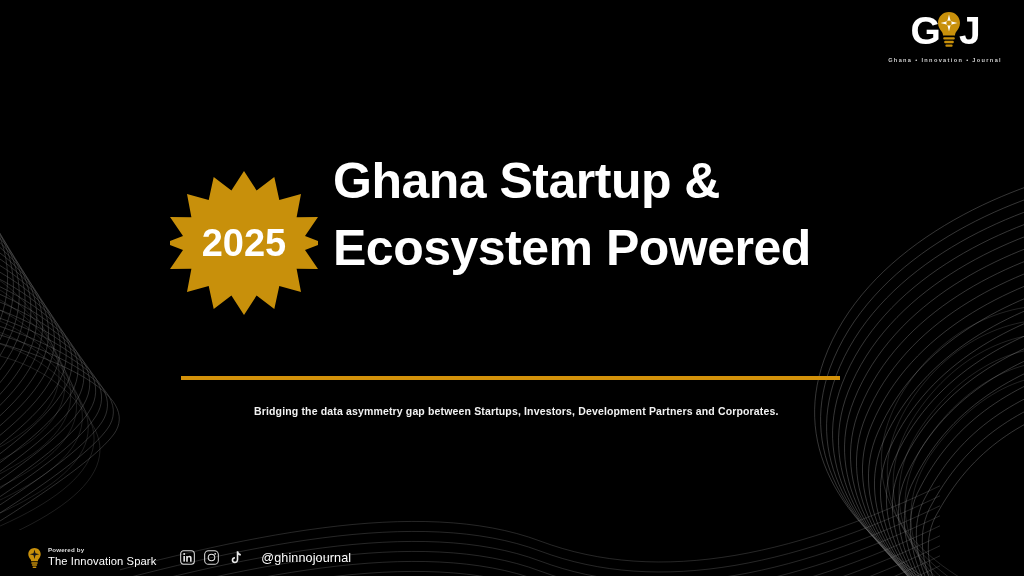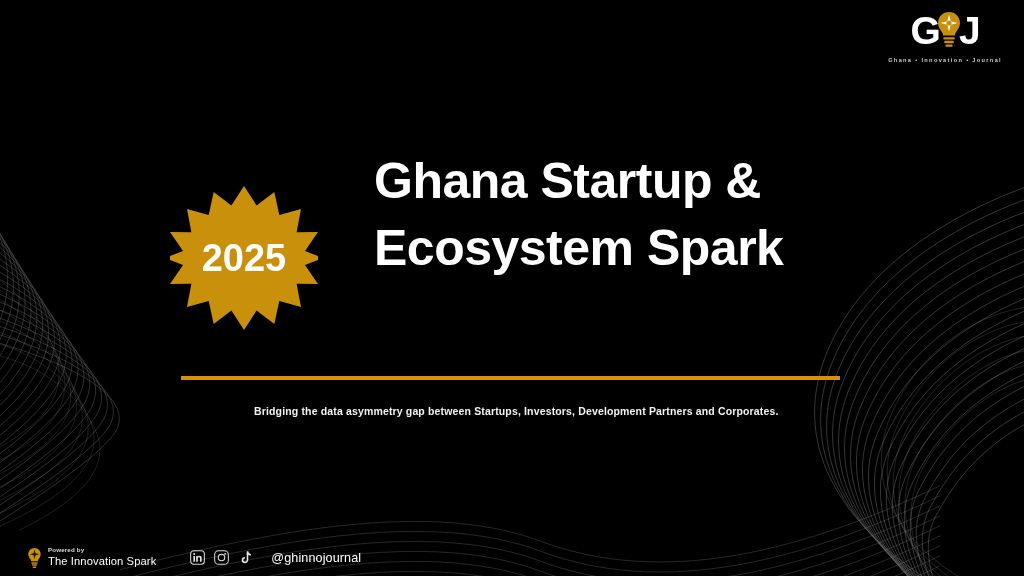--- a/index.html
+++ b/index.html
@@ -38,39 +38,39 @@
     margin-top:5px;
     color:#cfcfcf;
     font-size:5.6px;
     letter-spacing:1.35px;
     font-weight:700;
     white-space:nowrap;
   }
 
   
   .year-badge {
-    position:absolute; left:170px; top:184px;
+    position:absolute; left:170px; top:169px;
     width:148px; height:148px;
     display:flex; align-items:center; justify-content:center;
   }
   .year-badge svg { position:absolute; inset:0; width:148px; height:148px; }
   .year-badge-label {
     position:relative; z-index:2;
     color:#ffffff; font-size:38px; font-weight:700;
     letter-spacing:0px; line-height:1;
   }
 
   
   .headline {
     position:absolute; left:333px; top:148px; width:520px;
     color:#ffffff;
     font-size:50px; font-weight:700; line-height:1.34;
     letter-spacing:-0.5px;
   }
-  .headline-line { display:block; white-space:nowrap;margin-left:41px; }
+  .headline-line { display:block; white-space:nowrap; }
 
   
   .gold-rule {
     position:absolute; left:181px; top:376px;
     width:659px; height:4px;
     background:#D4920A;
   }
 
   
   .subtitle {
@@ -78,21 +78,21 @@
     color:#f2f2f2;
     font-size:10.5px; font-weight:700; line-height:1.72;
     text-align:justify;
     letter-spacing:0.15px;
     padding-left:46px;
   }
 
   
   .footer {
     position:absolute; left:27px; bottom:8px;
-    display:flex; align-items:center; gap:34px;
+    display:flex; align-items:center; gap:24px;
   }
   .powered-by { display:flex; align-items:center; gap:6px; }
   .spark-bulb { width:15px; height:21px; display:block; }
   .powered-text { display:flex; flex-direction:column; line-height:1.1; }
   .powered-label {
     color:#dcdcdc; font-size:6.2px; font-weight:600; letter-spacing:0.15px;
   }
   .powered-name {
     color:#ffffff; font-size:11.2px; font-weight:500; letter-spacing:0.1px;
     margin-top:1px;
@@ -222,21 +222,21 @@
         135.0,67.0 153.0,74 135.0,81.0 148,100.0 126.6,99.7 131.0,122.9
         109.3,116.9 104.3,140.0 86.6,126.5 74,146 61.4,126.5 43.7,140.0
         38.7,116.9 17.0,122.9 21.4,99.7 0,100.0 13.0,81.0 -5.0,74 13.0,67.0
         0,48.0 21.4,48.3 17.0,25.1 38.7,31.1 43.7,8.0 61.4,21.5"></polygon>
     </svg>
     <span class="year-badge-label">2025</span>
   </div>
 
   <h1 class="headline">
     <span class="headline-line">Ghana Startup &amp;</span>
-    <span class="headline-line">Ecosystem Spark</span>
+    <span class="headline-line">Ecosystem Powered</span>
   </h1>
 
   <div class="gold-rule"></div>
 
   <p class="subtitle">Bridging the data asymmetry gap between Startups, Investors, Development Partners and Corporates.</p>
 
   <div class="footer">
 
     <div class="powered-by">
       <svg class="spark-bulb" viewBox="0 0 15 21">

